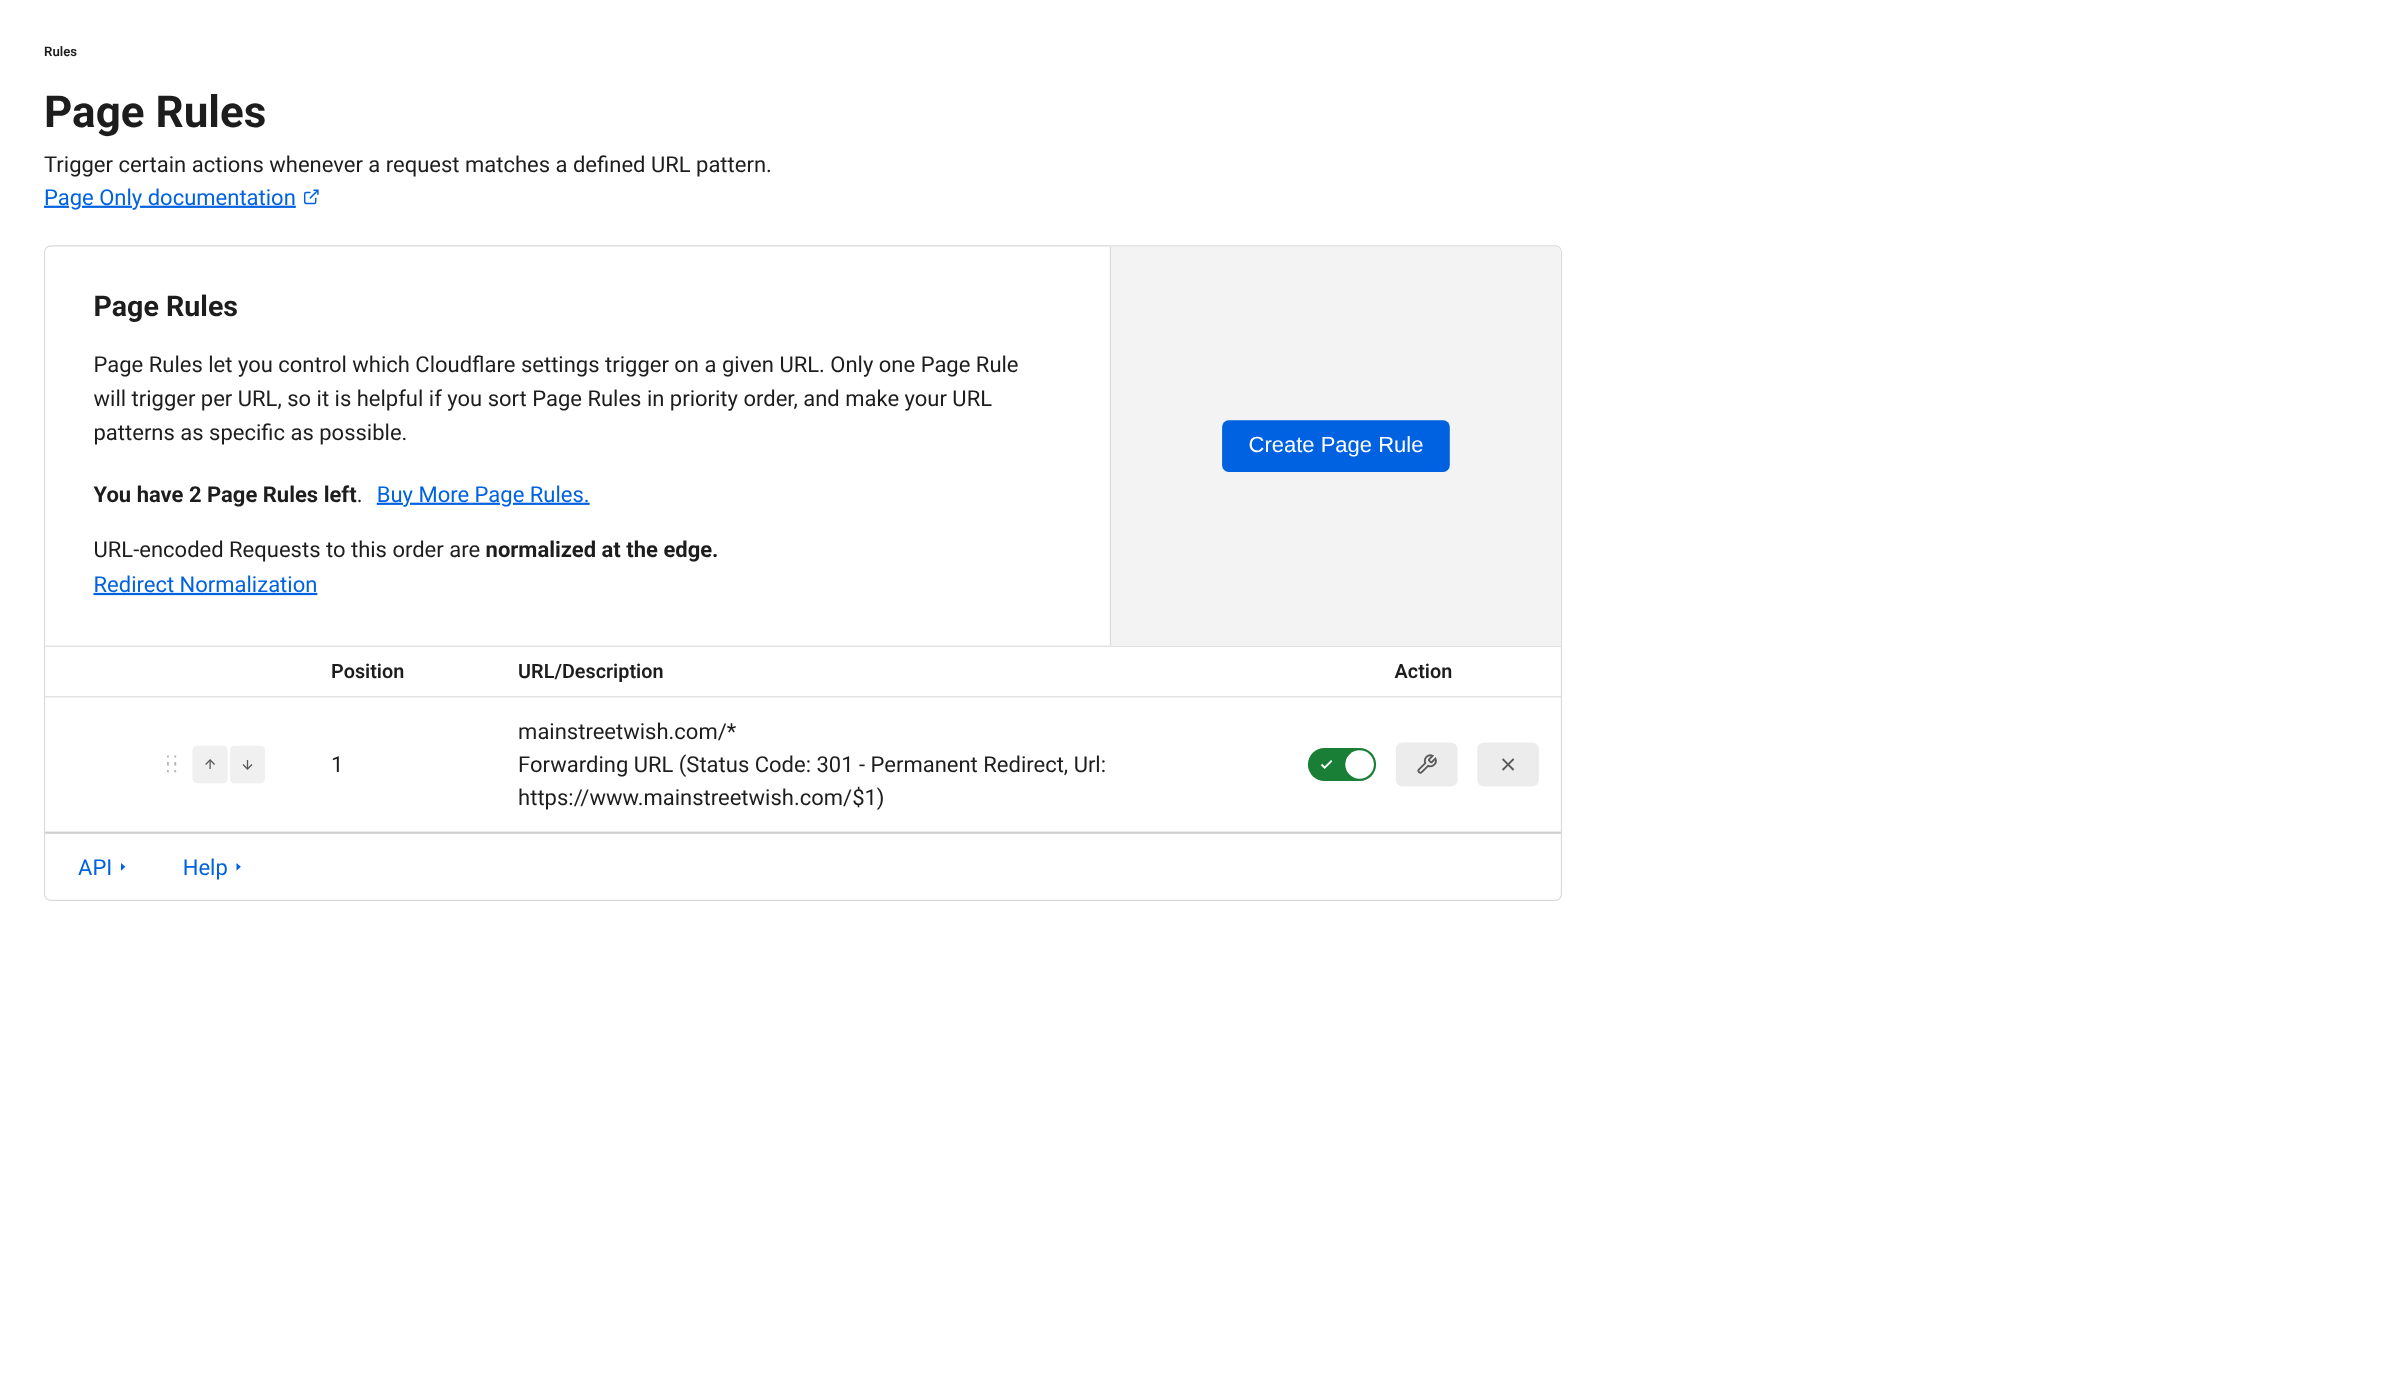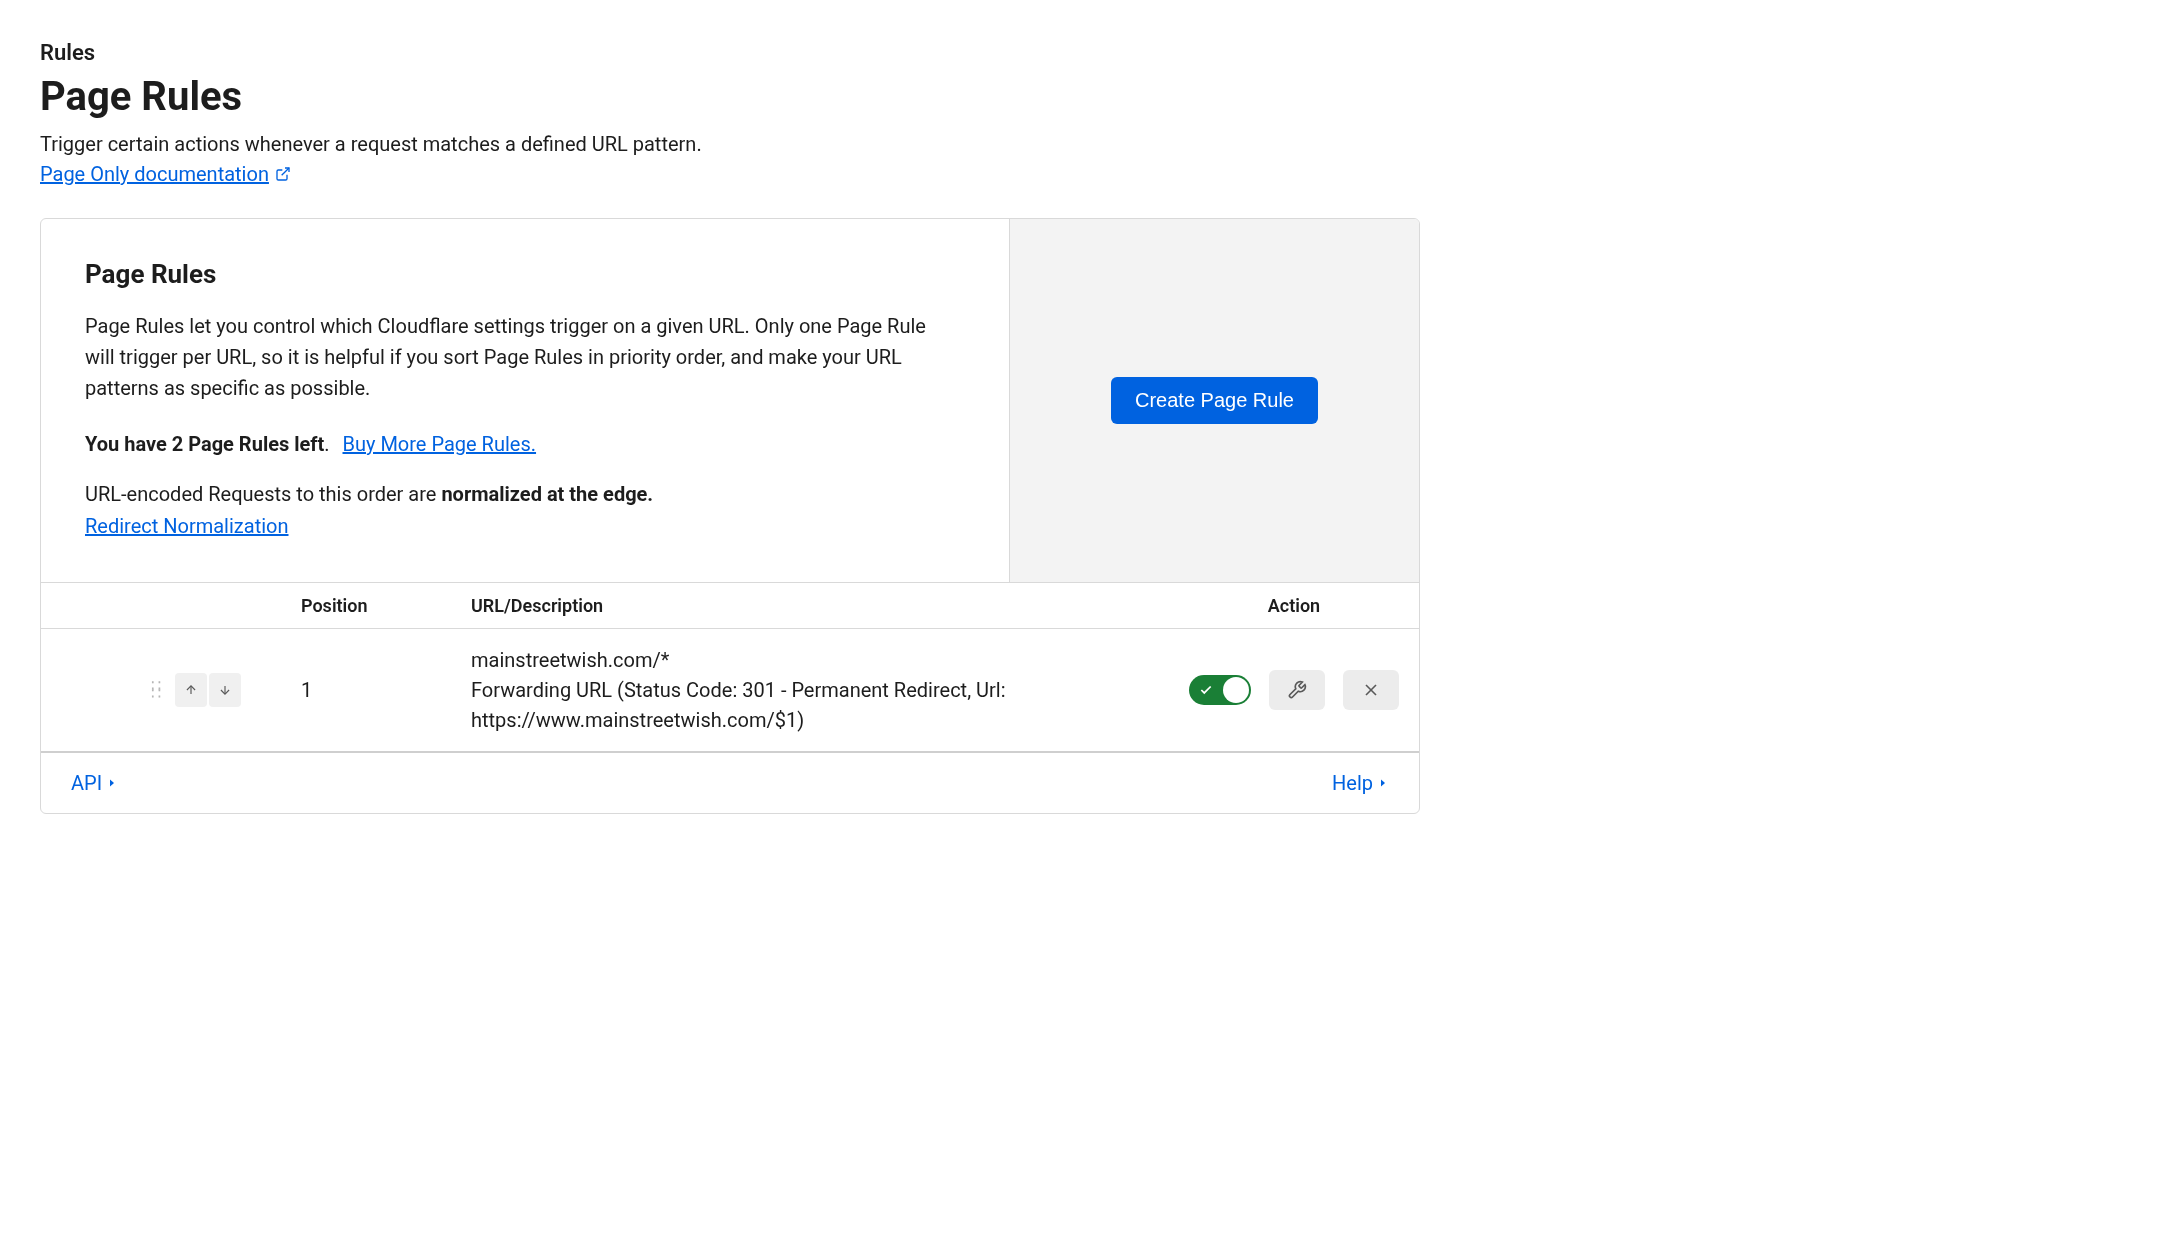--- a/index.html
+++ b/index.html
@@ -10,24 +10,24 @@
 body {
   font-family: -apple-system, BlinkMacSystemFont, "Segoe UI", Roboto, Helvetica, Arial, sans-serif;
   background: #fff;
   color: #1d1d1d;
   padding: 40px;
 }
 .container {
   max-width: 1380px;
 }
 .breadcrumb {
-  font-size: 22px;
+  font-size: 12px;
   font-weight: 600;
   color: #1d1d1d;
-  margin-bottom: 8px;
+  margin-bottom: 24px;
 }
 .page-title {
   font-size: 40px;
   font-weight: 700;
   color: #1d1d1d;
   margin-bottom: 12px;
 }
 .page-subtitle {
   font-size: 20px;
   color: #1d1d1d;
@@ -240,21 +240,21 @@
   align-items: center;
   justify-content: center;
   color: #595959;
 }
 .icon-btn svg {
   width: 20px;
   height: 20px;
 }
 .card-footer {
   display: flex;
-  justify-content: space-between;
+  justify-content: flex-start;
   gap: 48px;
   padding: 18px 30px;
   font-size: 20px;
 }
 .footer-link {
   color: #0062e0;
   cursor: pointer;
   display: inline-flex;
   align-items: center;
   gap: 4px;

